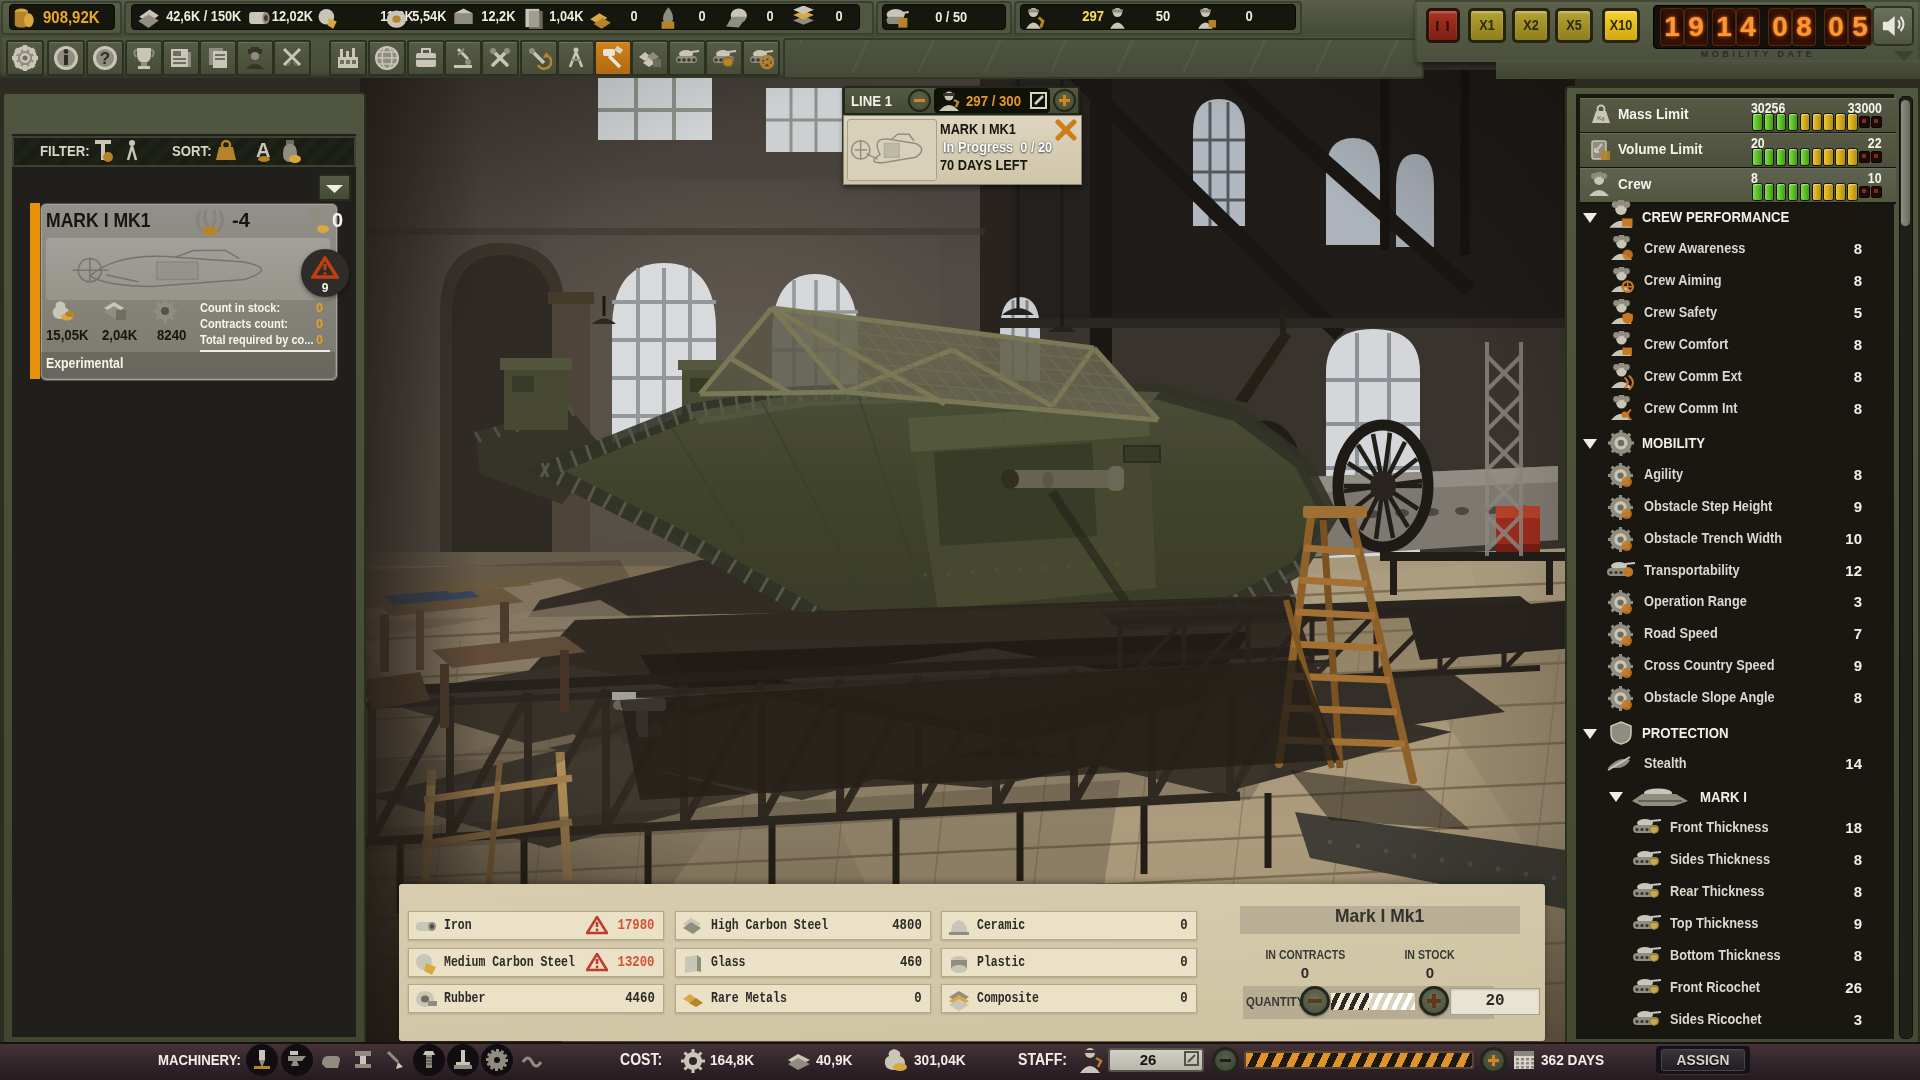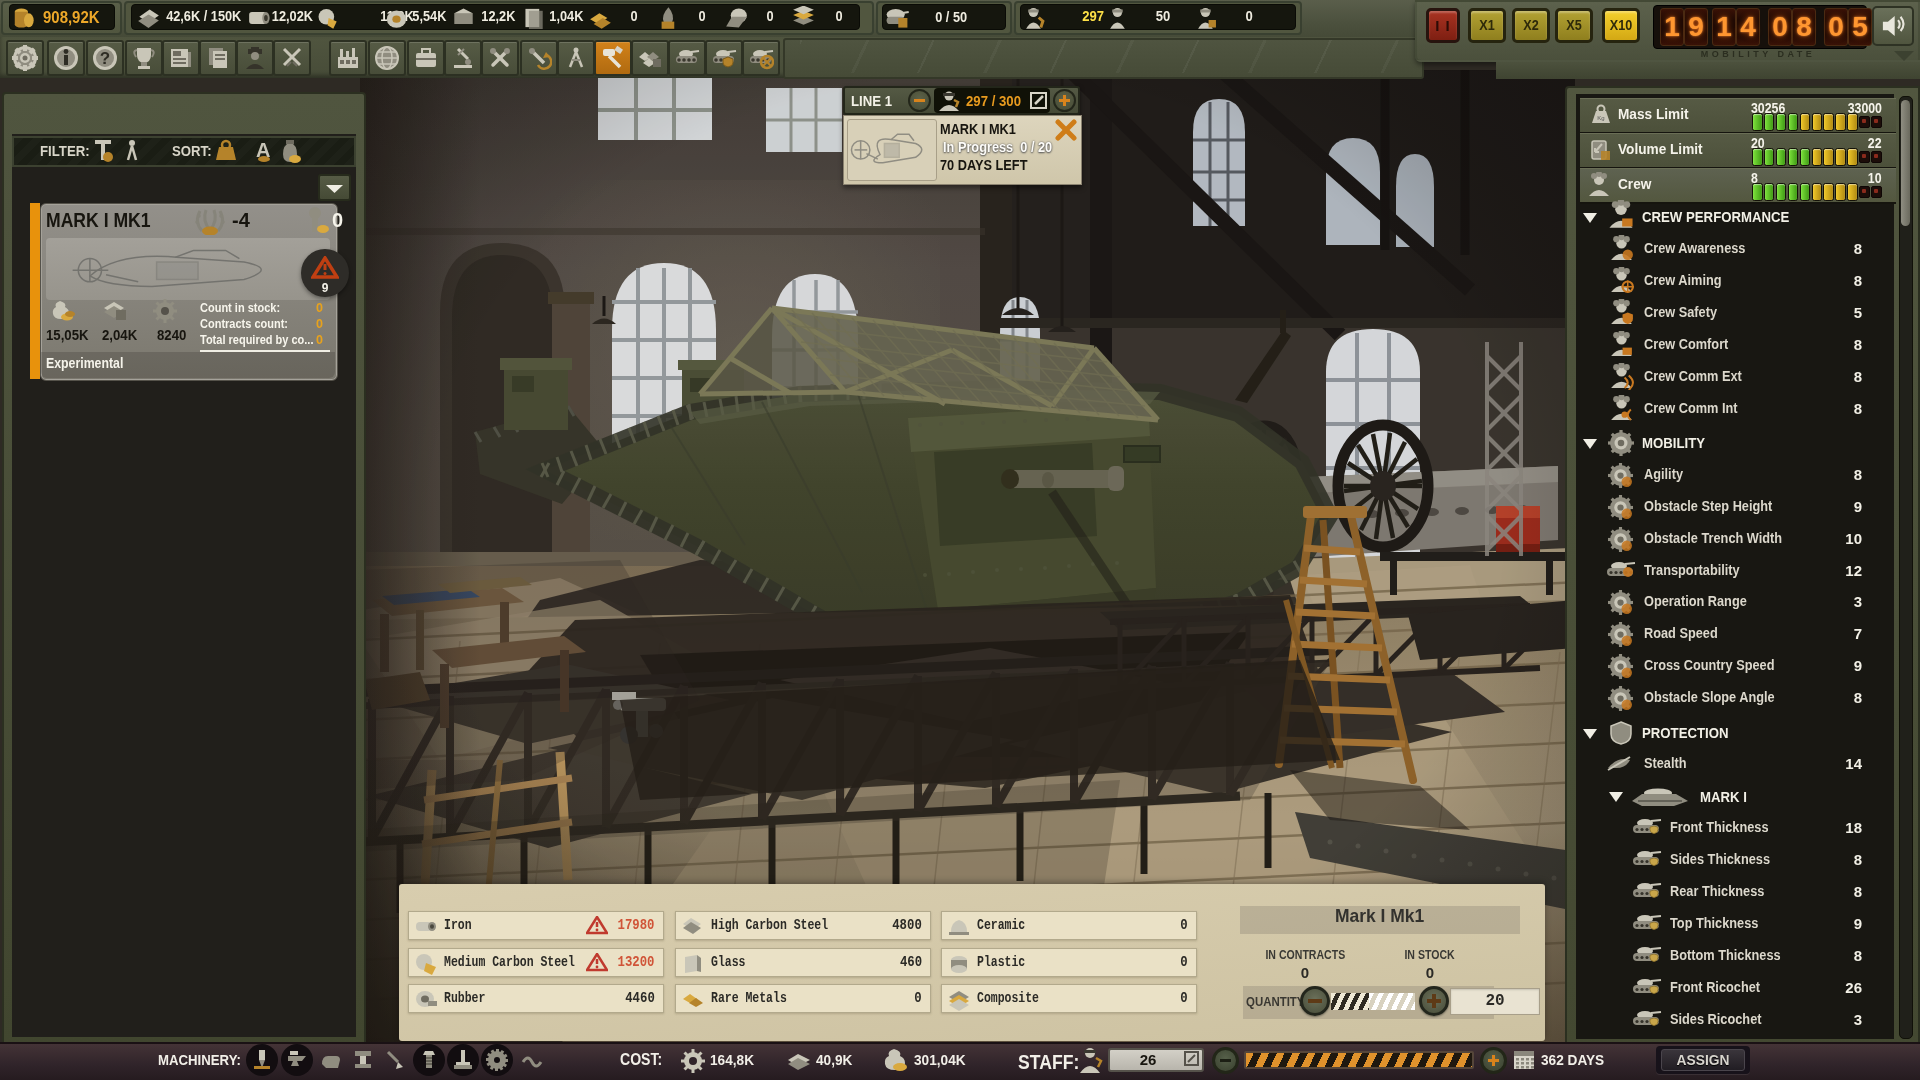--- a/index.html
+++ b/index.html
@@ -1587,21 +1587,21 @@
     <svg class="abs" style="left:786px;top:1048px" width="26" height="26" viewBox="0 0 26 26">
       <polygon points="2,12 12,6 24,12 12,18" fill="#c9c6b8"></polygon>
       <polygon points="2,16 12,10 24,16 12,22" fill="#908d80"></polygon>
     </svg>
     <div class="abs" style="left:816px;top:1051px;width:60px;height:18px;color:#f2efe8;font-weight:bold;font-size:15.5px;"><span class="cond">40,9K</span></div>
     <svg class="abs" style="left:882px;top:1046px" width="28" height="28" viewBox="0 0 28 28">
       <path d="M12,3 q-7,2 -5,7 q-5,2 -4,8 q1,6 10,6 q10,0 10,-7 q0,-5 -5,-7 q2,-5 -6,-7 Z" fill="#c9c6b8"></path>
       <ellipse cx="18" cy="21" rx="7" ry="4" fill="#d9a93f"></ellipse>
     </svg>
     <div class="abs" style="left:914px;top:1051px;width:80px;height:18px;color:#f2efe8;font-weight:bold;font-size:15.5px;"><span class="cond">301,04K</span></div>
-    <div class="abs" style="left:1018px;top:1051px;width:70px;height:18px;color:#f2efe8;font-weight:bold;font-size:20px;"><span class="cond">STAFF:</span></div>
+    <div class="abs" style="left:1018px;top:1051px;width:70px;height:18px;color:#f2efe8;font-weight:bold;font-size:16px;"><span class="cond">STAFF:</span></div>
     <svg class="abs" style="left:1079px;top:1046px" width="26" height="28" viewBox="0 0 26 28">
       <circle cx="11" cy="7" r="5" fill="#c9c6b8"></circle>
       <path d="M1,27 Q11,13 21,27 Z" fill="#c9c6b8"></path>
       <rect x="5" y="4" width="12" height="3" fill="#3a3830"></rect>
       <path d="M17,12 l5,3 l-3,6" stroke="#b5832a" stroke-width="2.5" fill="none"></path>
     </svg>
     <div class="abs" style="left:1108px;top:1048px;width:96px;height:24px;background:linear-gradient(#d3d0c7,#b8b5ac);border:2px solid #55524a;border-radius:3px;box-sizing:border-box;"></div>
     <div class="abs" style="left:1118px;top:1051px;width:60px;height:18px;color:#17150f;font-weight:bold;font-size:15px;text-align:center;">26</div>
     <svg class="abs" style="left:1184px;top:1051px" width="16" height="16" viewBox="0 0 16 16">
       <rect x="1" y="1" width="13" height="13" fill="none" stroke="#55524a" stroke-width="2"></rect>

